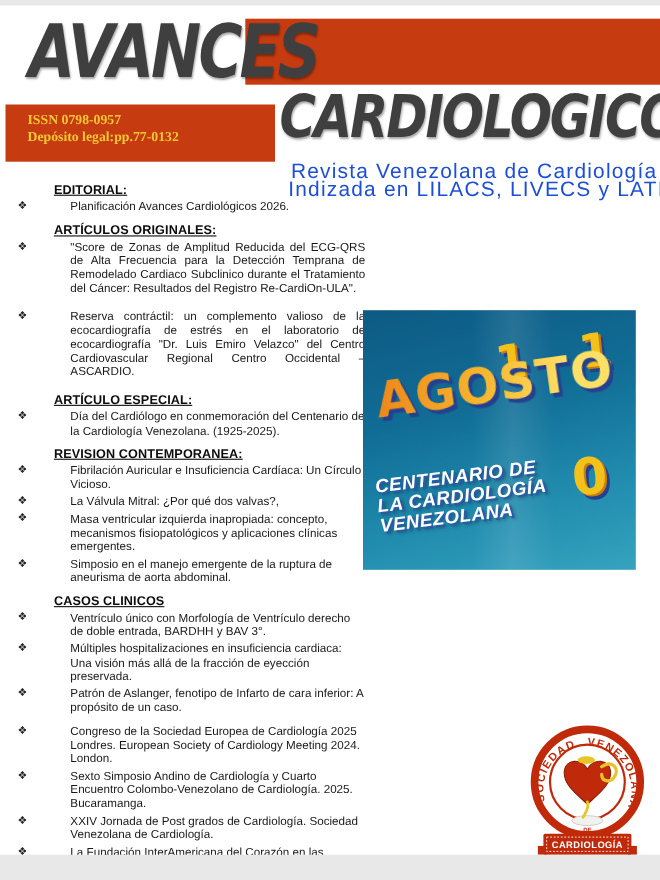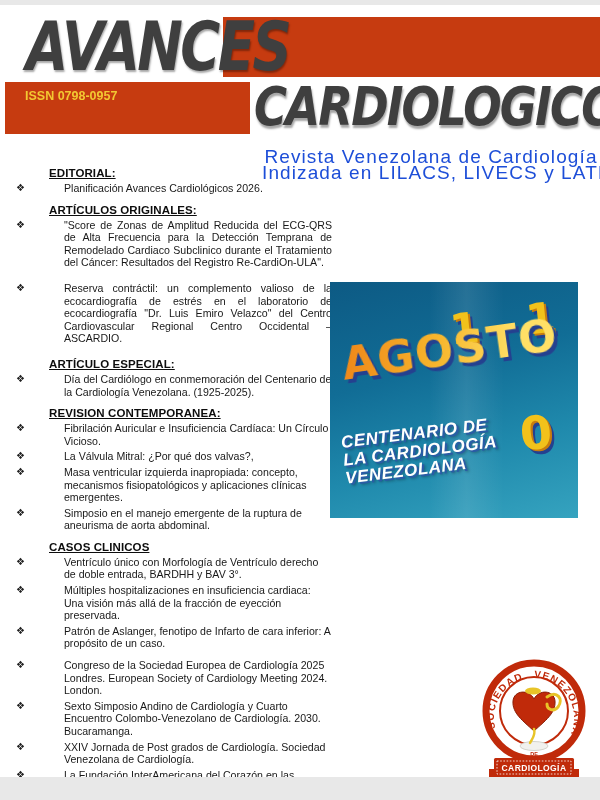--- a/index.html
+++ b/index.html
@@ -6,22 +6,22 @@
   .page{position:relative;width:600px;height:772px;background:#ffffff;overflow:hidden;
         font-family:"Liberation Sans",sans-serif;margin:5px auto;}
 
   
   .redbar-top{position:absolute;left:223px;top:12px;width:377px;height:60px;background:#c63b10;}
   .title-avances{position:absolute;left:26px;top:2px;margin:0;z-index:2;
       font-family:"DejaVu Sans",sans-serif;font-weight:800;font-style:italic;
       font-size:62px;letter-spacing:-3px;color:#3f3f3f;
       transform:scaleX(0.88) scaleY(1.08);transform-origin:left top;
       text-shadow:1px 2px 2px rgba(0,0,0,.35);white-space:nowrap;}
-  .issn-block{position:absolute;left:5px;top:77px;width:245px;height:52px;background:#c63b10;
-      box-sizing:border-box;padding:7px 0 16px 20px;}
+  .issn-block{position:absolute;left:5px;top:90px;width:245px;height:52px;background:#c63b10;
+      box-sizing:border-box;padding:7px 0 16px 20px;font-family:Liberation Serif, serif;}
   .issn-block div{color:#f2c832;font-weight:bold;font-size:12.5px;line-height:15px;white-space:nowrap;}
   .title-cardiologicos{position:absolute;left:254px;top:70px;margin:0;z-index:2;
       font-family:"DejaVu Sans",sans-serif;font-weight:800;font-style:italic;
       font-size:48px;letter-spacing:-2px;color:#3f3f3f;
       transform:scaleX(0.94) scaleY(1.12);transform-origin:left top;
       text-shadow:1px 2px 2px rgba(0,0,0,.35);white-space:nowrap;}
   .subtitle{position:absolute;left:262px;top:144px;width:338px;text-align:center;
       color:#1d4ed8;font-size:19px;letter-spacing:1.1px;line-height:16px;white-space:nowrap;}
 
   
@@ -68,20 +68,21 @@
 </head>
 <body>
 
 <div class="page">
 
   <header>
     <div class="redbar-top"></div>
     <h1 class="title-avances">AVANCES</h1>
     <div class="issn-block">
       <div>ISSN 0798-0957</div>
+      <div>Depósito legal:pp.77-0132</div>
     </div>
     <h1 class="title-cardiologicos">CARDIOLOGICOS</h1>
     <div class="subtitle">
       <div>Revista Venezolana de Cardiología</div>
       <div>Indizada en LILACS, LIVECS y LATINDEX</div>
     </div>
   </header>
 
   <main class="toc" id="toc">
       <section class="toc-section">
@@ -143,21 +144,21 @@
           <span class="itext">Patrón de Aslanger, fenotipo de Infarto de cara inferior: A propósito de un caso.</span>
         </div>
       </section>
       <section class="toc-section">
         <div class="toc-item">
           <span class="bullet">❖</span>
           <span class="itext">Congreso de la Sociedad Europea de Cardiología 2025 Londres. European Society of Cardiology Meeting 2024. London.</span>
         </div>
         <div class="toc-item">
           <span class="bullet">❖</span>
-          <span class="itext">Sexto Simposio Andino de Cardiología y Cuarto Encuentro Colombo-Venezolano de Cardiología. 2030. Bucaramanga.</span>
+          <span class="itext">Sexto Simposio Andino de Cardiología y Cuarto Encuentro Colombo-Venezolano de Cardiología. 2025. Bucaramanga.</span>
         </div>
         <div class="toc-item">
           <span class="bullet">❖</span>
           <span class="itext">XXIV Jornada de Post grados de Cardiología. Sociedad Venezolana de Cardiología.</span>
         </div>
         <div class="toc-item">
           <span class="bullet">❖</span>
           <span class="itext">La Fundación InterAmericana del Corazón en las Sesiones de la American Heart Association, AHA 2025.</span>
         </div>
       </section>

